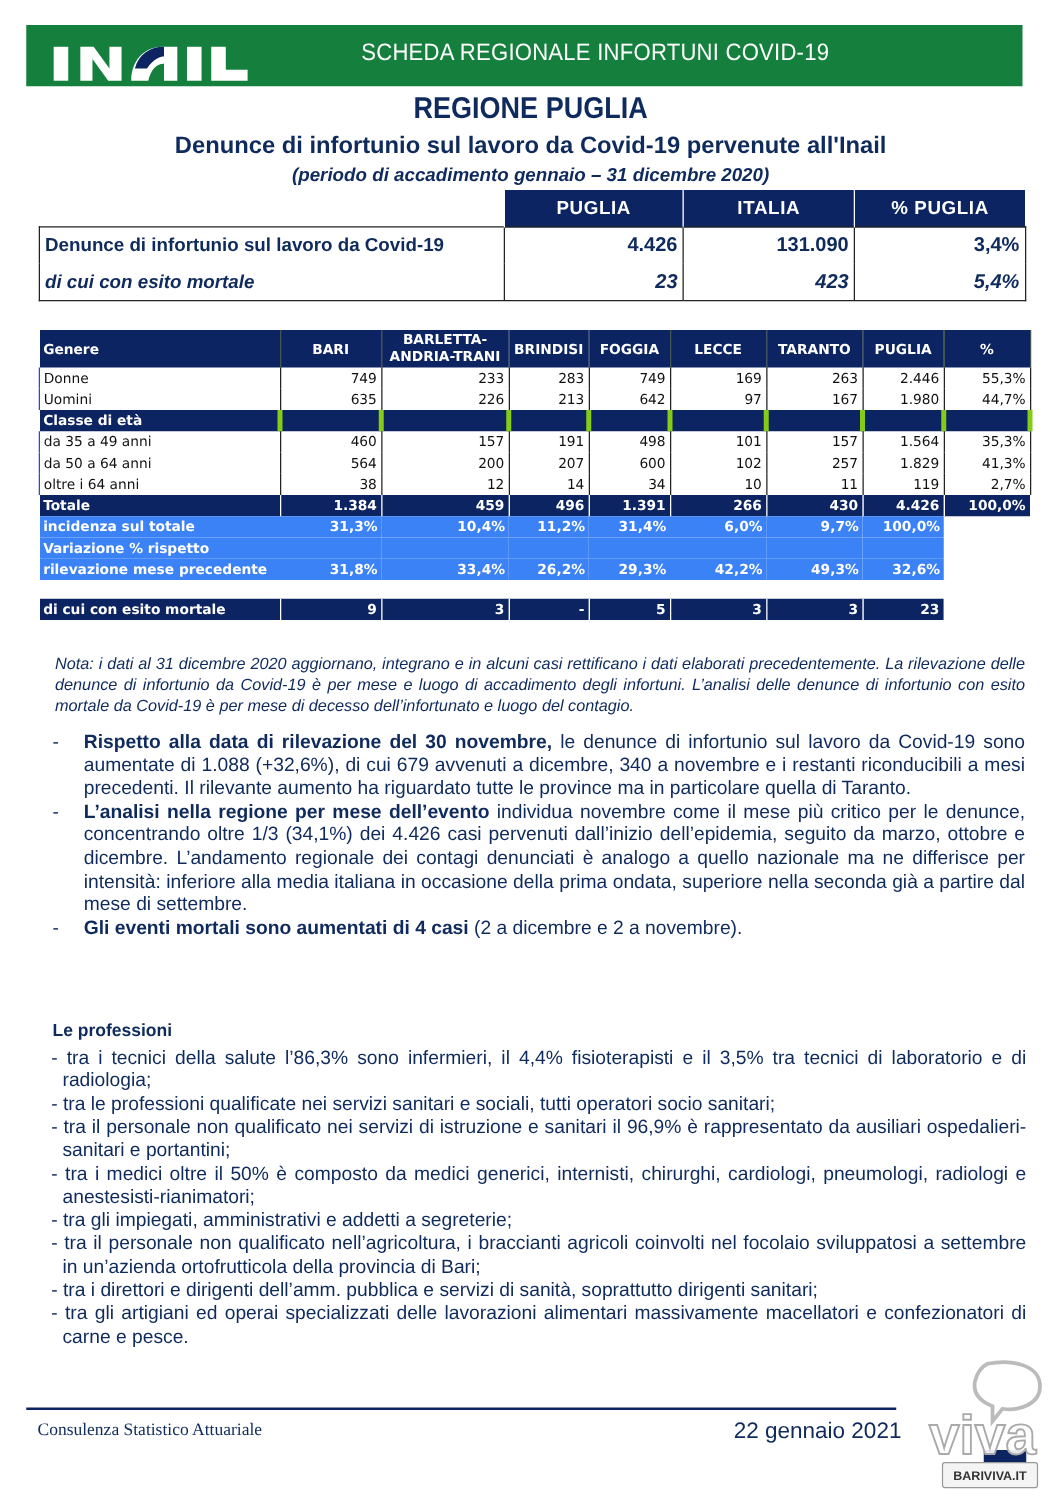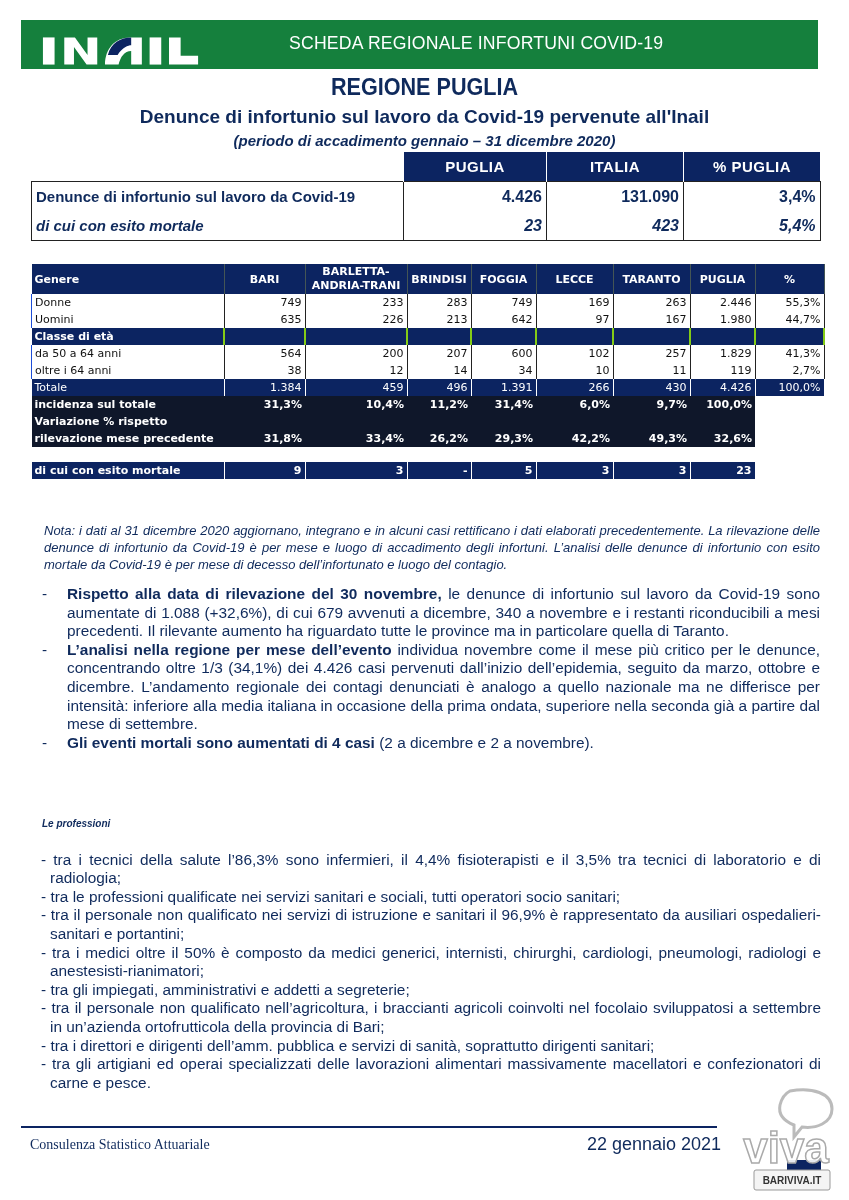--- a/index.html
+++ b/index.html
@@ -25,42 +25,42 @@
   .sum .r2 .lbl, .sum .r2 .num { font-style:italic; }
   .sum .lastc { border-right:1px solid #222; }
 
   
   .det { position:absolute; left:31px; top:264px; border-collapse:collapse; font-family:"DejaVu Sans", sans-serif; font-size:11px; }
   .det td { padding:0 3px; height:17px; line-height:15px; }
   .det .hd td { background:#0c2461; color:#fff; font-weight:bold; font-size:11px; height:30px; border-right:1px solid #455; }
   .det .hd td.c { text-align:center; }
   .det .body td { color:#111; text-align:right; border-right:1px solid #222; }
   .det .body td.l { text-align:left; border-left:1px solid #1d4ed8; }
-  .det .sec td { background:#0c2461; color:#fff; font-weight:bold; height:17px; border-right:2px solid #84cc16; }
-  .det .tot td { background:#0c2461; color:#fff; font-weight:normal; text-align:right; border-right:1px solid #fff; }
+  .det .sec td { background:#0c2461; color:#fff; font-weight:bold; height:17px; border-right:4px solid #84cc16; }
+  .det .tot td { background:#0c2461; color:#fff; font-weight:bold; text-align:right; border-right:1px solid #fff; }
   .det .tot td.l { text-align:left; }
-  .det .blue td { background:#0f172a; color:#fff; font-weight:bold; text-align:right; }
+  .det .blue td { background:#3b82f6; color:#fff; font-weight:bold; text-align:right; }
   .det .blue td.l { text-align:left; }
   .det .blue td.nobg { background:transparent; }
   .det .gap td { height:15px; background:transparent; }
   .det .mort td { background:#0c2461; color:#fff; font-weight:bold; text-align:right; border-right:1px solid #fff; }
   .det .mort td.l { text-align:left; }
   .det .mort td.nobg { background:transparent; border-right:none; }
   .w0{width:186px}.w1{width:74px}.w2{width:95px}.w3{width:57px}.w4{width:58px}.w5{width:70px}.w6{width:70px}.w7{width:58px}.w8{width:62px}
 
   .nota { position:absolute; left:44px; top:522px; width:776px; font-family:Liberation Sans, sans-serif; font-style:italic; font-size:13px; line-height:17px; color:#0f2a5c; text-align:justify; }
 
   .bullets { position:absolute; left:42px; top:585px; width:778px; font-family:"Liberation Sans", sans-serif; font-size:15.4px; line-height:18.6px; color:#0f2a5c; }
   .bul { display:flex; margin-bottom:0; }
   .bul .dash { width:25px; flex:none; }
   .bul .txt { flex:1; text-align:justify; }
   .bul b { font-weight:bold; }
 
   .prof { position:absolute; left:41px; top:815px; width:780px; font-family:"Liberation Sans", sans-serif; font-size:15.4px; line-height:18.6px; color:#0f2a5c; }
-  .prof h3 { margin:0 0 17px 1px; font-size:10px; font-weight:bold;font-style:italic; }
+  .prof h3 { margin:0 0 4px 1px; font-size:14px; font-weight:bold; }
   .pitem { padding-left:9px; text-indent:-9px; text-align:justify; }
 
   .footline { position:absolute; left:21px; top:1126px; width:696px; height:2px; background:#0c2461; }
   .foot-left { position:absolute; left:30px; top:1137px; font-family:Liberation Serif, serif; font-size:14px; color:#0f2a5c; }
   .foot-right { position:absolute; left:587px; top:1134px; font-family:"Liberation Sans", sans-serif; font-size:18px; color:#0f2a5c; }
   .pagebox { position:absolute; left:787px; top:1160px; width:34px; height:23px; background:#0c2461; }
   .watermark { position:absolute; left:728px; top:1085px; width:116px; height:110px; }
 </style>
 </head>
 <body>
@@ -155,20 +155,31 @@
         <td></td>
         <td></td>
         <td></td>
         <td></td>
         <td></td>
         <td></td>
   </tr>
   </tbody>
     <tbody id="age-body">
       <tr class="body">
+        <td class="l">da 35 a 49 anni</td>
+        <td>460</td>
+        <td>157</td>
+        <td>191</td>
+        <td>498</td>
+        <td>101</td>
+        <td>157</td>
+        <td>1.564</td>
+        <td>35,3%</td>
+      </tr>
+      <tr class="body">
         <td class="l">da 50 a 64 anni</td>
         <td>564</td>
         <td>200</td>
         <td>207</td>
         <td>600</td>
         <td>102</td>
         <td>257</td>
         <td>1.829</td>
         <td>41,3%</td>
       </tr>

